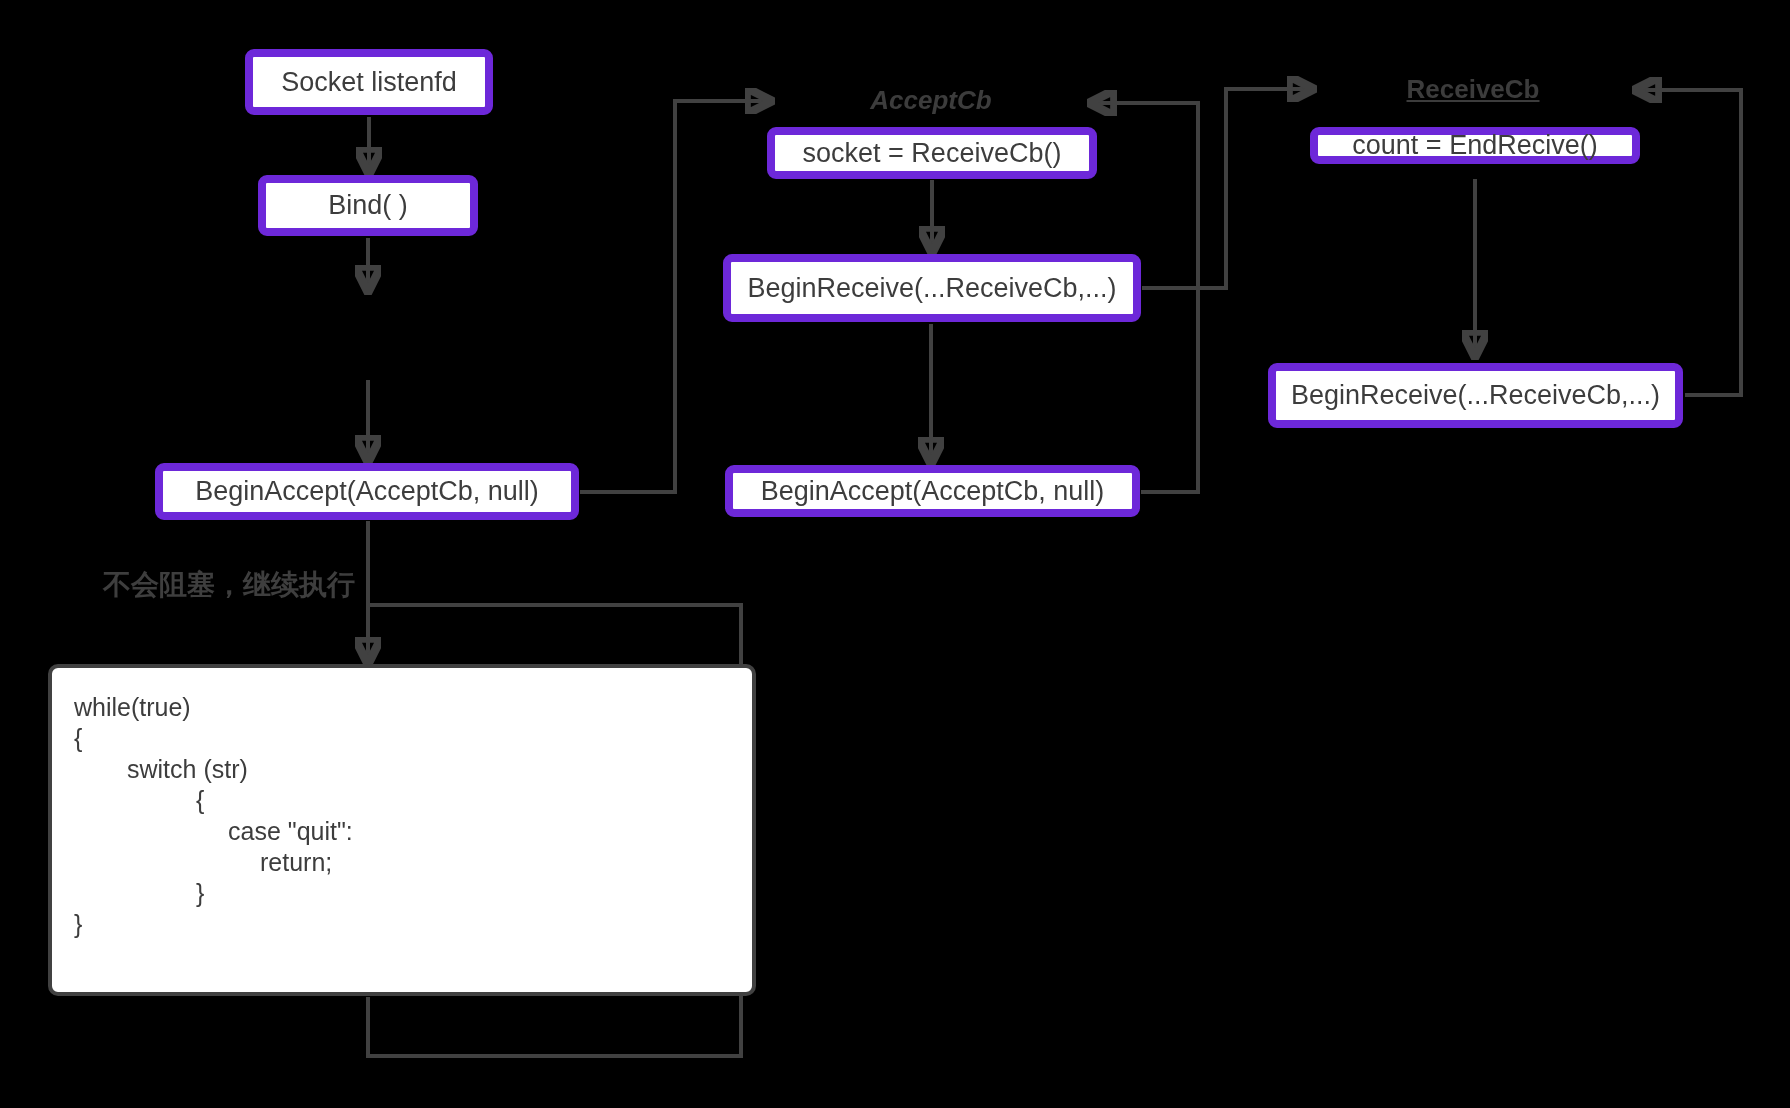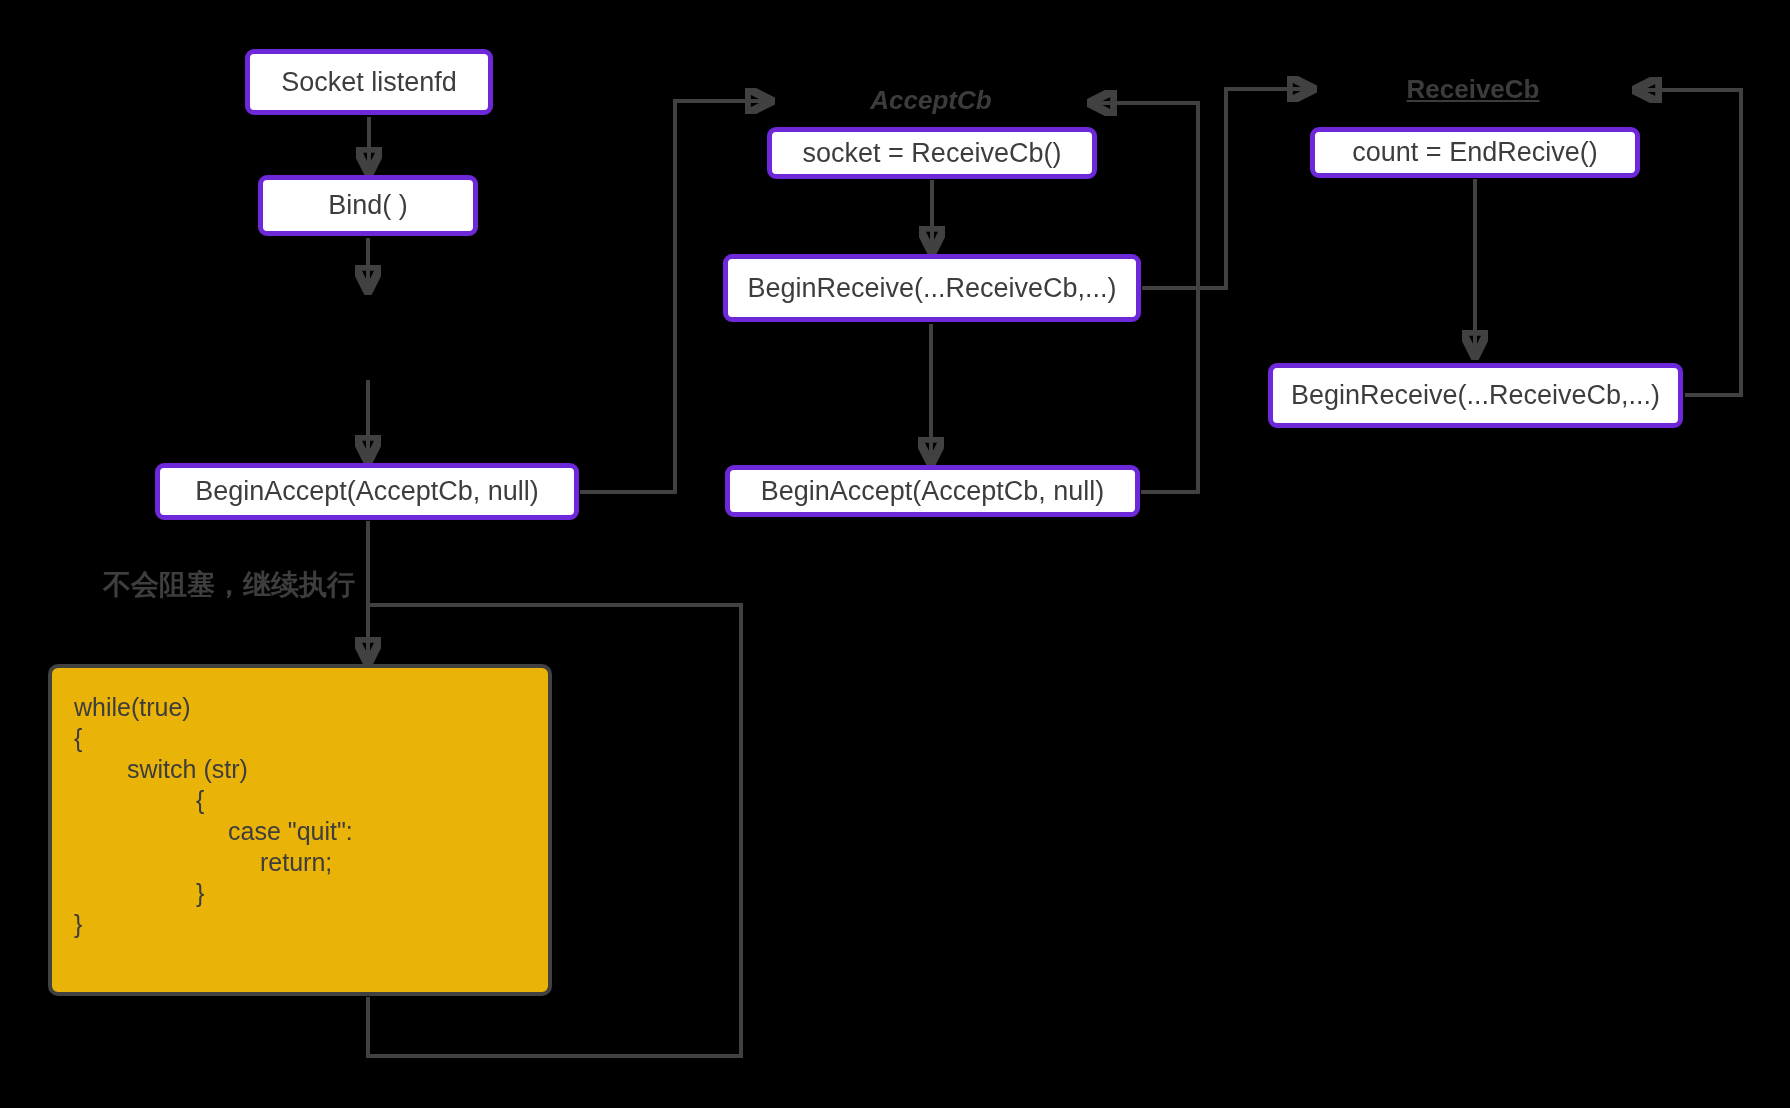--- a/index.html
+++ b/index.html
@@ -26,21 +26,21 @@
   }
   .wires path {
     fill: none;
     stroke: #414141;
     stroke-width: 4;
   }
   .node {
     position: absolute;
     box-sizing: border-box;
     background: #ffffff;
-    border: 5px solid #6d28d9;
+    border: 8px solid #6d28d9;
     border-radius: 9px;
     display: flex;
     align-items: center;
     justify-content: center;
     font-size: 27px;
     color: #3d3d3d;
     white-space: nowrap;
   }
   .flow-title {
     position: absolute;
@@ -55,24 +55,24 @@
     position: absolute;
     font-size: 28px;
     font-weight: 700;
     color: #3e3e3e;
     white-space: nowrap;
   }
   .code-block {
     position: absolute;
     left: 48px;
     top: 664px;
-    width: 504px;
+    width: 708px;
     height: 332px;
     box-sizing: border-box;
-    background: #eab308;
+    background: #ffffff;
     border: 4px solid #414141;
     border-radius: 10px;
     padding: 24px 0 0 22px;
   }
   .code-line {
     font-size: 25px;
     line-height: 31px;
     color: #3d3d3d;
     white-space: pre;
   }
@@ -117,21 +117,21 @@
   <div class="flow-title" style="left:821px; top:85px;font-style:italic;">AcceptCb</div>
 
   <div class="node" style="left:767px; top:127px; width:330px; height:52px;">socket = ReceiveCb()</div>
 
   <div class="node" style="left:723px; top:254px; width:418px; height:68px;">BeginReceive(...ReceiveCb,...)</div>
 
   <div class="node" style="left:725px; top:465px; width:415px; height:52px;">BeginAccept(AcceptCb, null)</div>
 
   <div class="flow-title" style="left:1363px; top:74px;text-decoration:underline;">ReceiveCb</div>
 
-  <div class="node" style="left:1310px; top:127px; width:330px; height:51px;">count = EndRecive()</div>
+  <div class="node" style="left:1310px; top:127px; width:330px; height:37px;">count = EndRecive()</div>
 
   <div class="node" style="left:1268px; top:363px; width:415px; height:65px;">BeginReceive(...ReceiveCb,...)</div>
 
   <div class="annotation" style="left:103px; top:566px;">不会阻塞，继续执行</div>
 
   <div class="code-block">
     <div class="code-line ind0">while(true)</div>
     <div class="code-line ind0">{</div>
     <div class="code-line ind1">switch (str)</div>
     <div class="code-line ind2">{</div>

